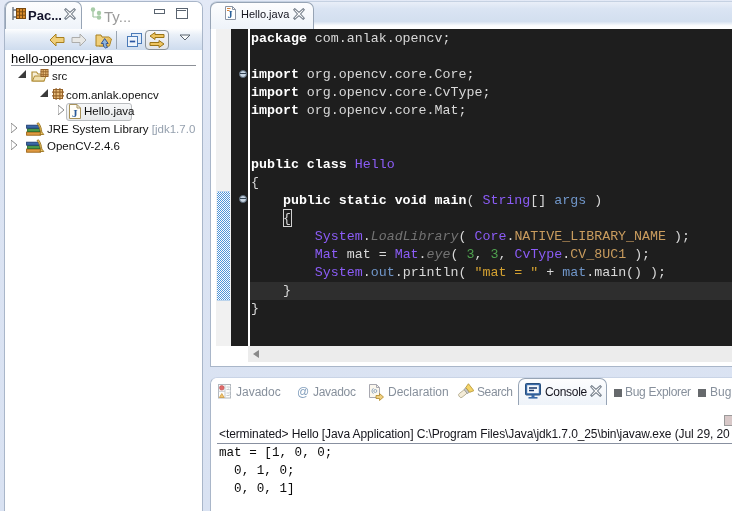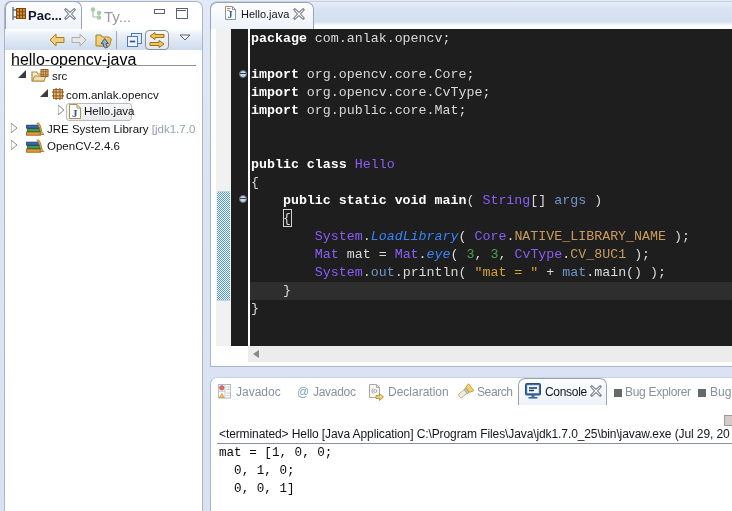--- a/index.html
+++ b/index.html
@@ -17,21 +17,21 @@
   #epanel{left:210px;top:1px;width:522px;height:366px;background:#fff;
           border:1px solid #a9b6c9;border-top:1px solid #c5d1e2;border-right:none;border-radius:7px 0 0 0;box-sizing:border-box;}
   .code{font-family:"Liberation Mono",monospace;font-size:13.3px;white-space:pre;}
   .k{color:#ffffff;font-weight:bold;margin-top:41px;}
   .p{color:#d8d8d8;}
   .cls{color:#8b5cf6;}
   .fld{color:#7096c9;}
   .cst{color:#c99c5e;}
   .str{color:#d3a131;}
   .num{color:#4fa14f;}
-  .im{color:#3b82f6;font-style:italic;}
+  .im{color:#737373;font-style:italic;}
   
   #bpanel{left:210px;top:377px;width:522px;height:134px;background:#fff;
           border:1px solid #a9b6c9;border-top:1px solid #c9d4e6;border-right:none;border-bottom:none;border-radius:7px 0 0 0;box-sizing:border-box;}
   .btab{font-size:12px;color:#87909c;}
   .mono{font-family:"Liberation Mono",monospace;}
 </style>
 </head>
 <body>
 
 <div class="abs" id="lpanel"></div>
@@ -80,21 +80,21 @@
 </svg>
 <div class="abs" style="left:145px;top:30px;width:24px;height:20px;border:1px solid #8a9299;border-radius:4px;background:linear-gradient(180deg,#f5f6f8,#e2e5e9);box-sizing:border-box;"></div>
 <svg class="abs" style="left:148px;top:32px;" width="18" height="17" viewBox="0 0 18 17">
   <path d="M7 0.5 L2 4 L7 7.5 L7 5.5 L16 5.5 L16 2.5 L7 2.5 Z" fill="#eec45e" stroke="#9a7418" stroke-width="1"></path>
   <path d="M11 8.5 L16 12 L11 15.5 L11 13.5 L2 13.5 L2 10.5 L11 10.5 Z" fill="#eec45e" stroke="#9a7418" stroke-width="1"></path>
 </svg>
 <svg class="abs" style="left:179px;top:34px;" width="12" height="7" viewBox="0 0 12 7">
   <polygon points="1,1 11,1 6,6" fill="#f8fafc" stroke="#5a646e" stroke-width="1"></polygon>
 </svg>
 
-<div class="abs" style="left:11px;top:51px;font-size:16px;color:#000;">hello-opencv-java</div>
+<div class="abs" style="left:11px;top:51px;font-size:13px;color:#000;">hello-opencv-java</div>
 <div class="abs" style="left:11px;top:65px;width:185px;height:1px;background:#8c9097;"></div>
 
 <svg class="abs" style="left:18px;top:70px;" width="9" height="9">
     <polygon points="8,0 8,8 0,8" fill="#3b3b3b"></polygon>
   </svg>
 <svg class="abs" style="left:31px;top:68px;" width="18" height="14" viewBox="0 0 18 14">
   <path d="M1 4 L5.5 4 L7 6 L13 6 L13 13 L1 13 Z" fill="#f6eed8" stroke="#b08c34" stroke-width="1.2"></path>
   <path d="M3.5 8 L15 8 L13 13 L1.5 13 Z" fill="#f0dfae" stroke="#b08c34" stroke-width="1"></path>
   <rect x="10" y="1.5" width="7" height="7" fill="#e8bc79" stroke="#96632a" stroke-width="1"></rect>
   <path d="M9.5 3.8 H17.5 M9.5 6.7 H17.5 M12.2 1 V9 M14.8 1 V9" stroke="#96632a" stroke-width="0.9"></path>
@@ -170,21 +170,21 @@
 <div class="abs" style="left:239px;top:195px;width:8px;height:8px;border-radius:50%;background:#c7d4e2;border:1px solid #5a6a7a;box-sizing:border-box;"></div>
 <div class="abs" style="left:240px;top:198px;width:6px;height:1px;background:#30404f;"></div>
 <div class="abs" style="left:282.5px;top:208.5px;width:9.5px;height:18.5px;border:1px solid #d2d2d2;box-sizing:border-box;"></div>
 
 <div class="abs" style="left:250px;top:282px;width:482px;height:18px;background:#2e2e2e;"></div>
 
 <div class="abs code" id="codebox" style="left:251px;top:30px;line-height:18px;color:#d8d8d8;"><span class="k">package</span><span class="p"> com.anlak.opencv;</span>
 <span> </span>
 <span class="k">import</span><span class="p"> org.opencv.core.Core;</span>
 <span class="k">import</span><span class="p"> org.opencv.core.CvType;</span>
-<span class="k">import</span><span class="p"> org.public.core.Mat;</span>
+<span class="k">import</span><span class="p"> org.opencv.core.Mat;</span>
 <span> </span>
 <span> </span>
 <span class="k">public class </span><span class="cls">Hello</span>
 <span class="p">{</span>
 <span class="p">    </span><span class="k">public static void main</span><span class="p">( </span><span class="cls">String</span><span class="p">[] </span><span class="fld">args</span><span class="p"> )</span>
 <span class="p">    {</span>
 <span class="p">        </span><span class="cls">System</span><span class="p">.</span><span class="im">LoadLibrary</span><span class="p">( </span><span class="cls">Core</span><span class="p">.</span><span class="cst">NATIVE_LIBRARY_NAME</span><span class="p"> );</span>
 <span class="p">        </span><span class="cls">Mat</span><span class="p"> mat = </span><span class="cls">Mat</span><span class="p">.</span><span class="im">eye</span><span class="p">( </span><span class="num">3</span><span class="p">, </span><span class="num">3</span><span class="p">, </span><span class="cls">CvType</span><span class="p">.</span><span class="cst">CV_8UC1</span><span class="p"> );</span>
 <span class="p">        </span><span class="cls">System</span><span class="p">.</span><span class="fld">out</span><span class="p">.println( </span><span class="str">"mat = "</span><span class="p"> + </span><span class="fld">mat</span><span class="p">.main() );</span>
 <span class="p">    }</span>

